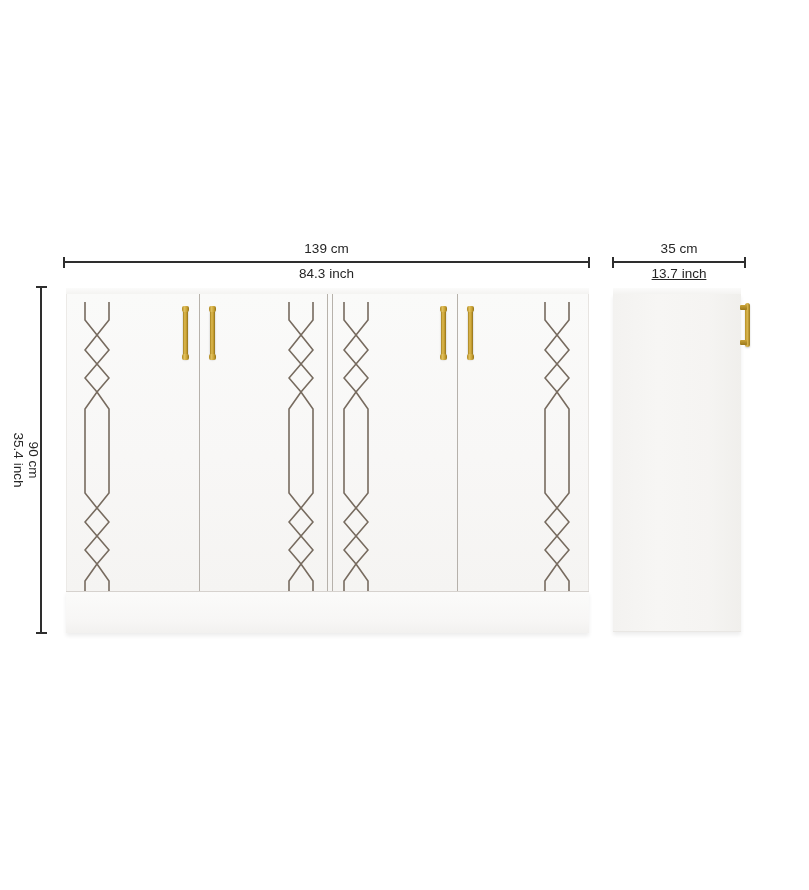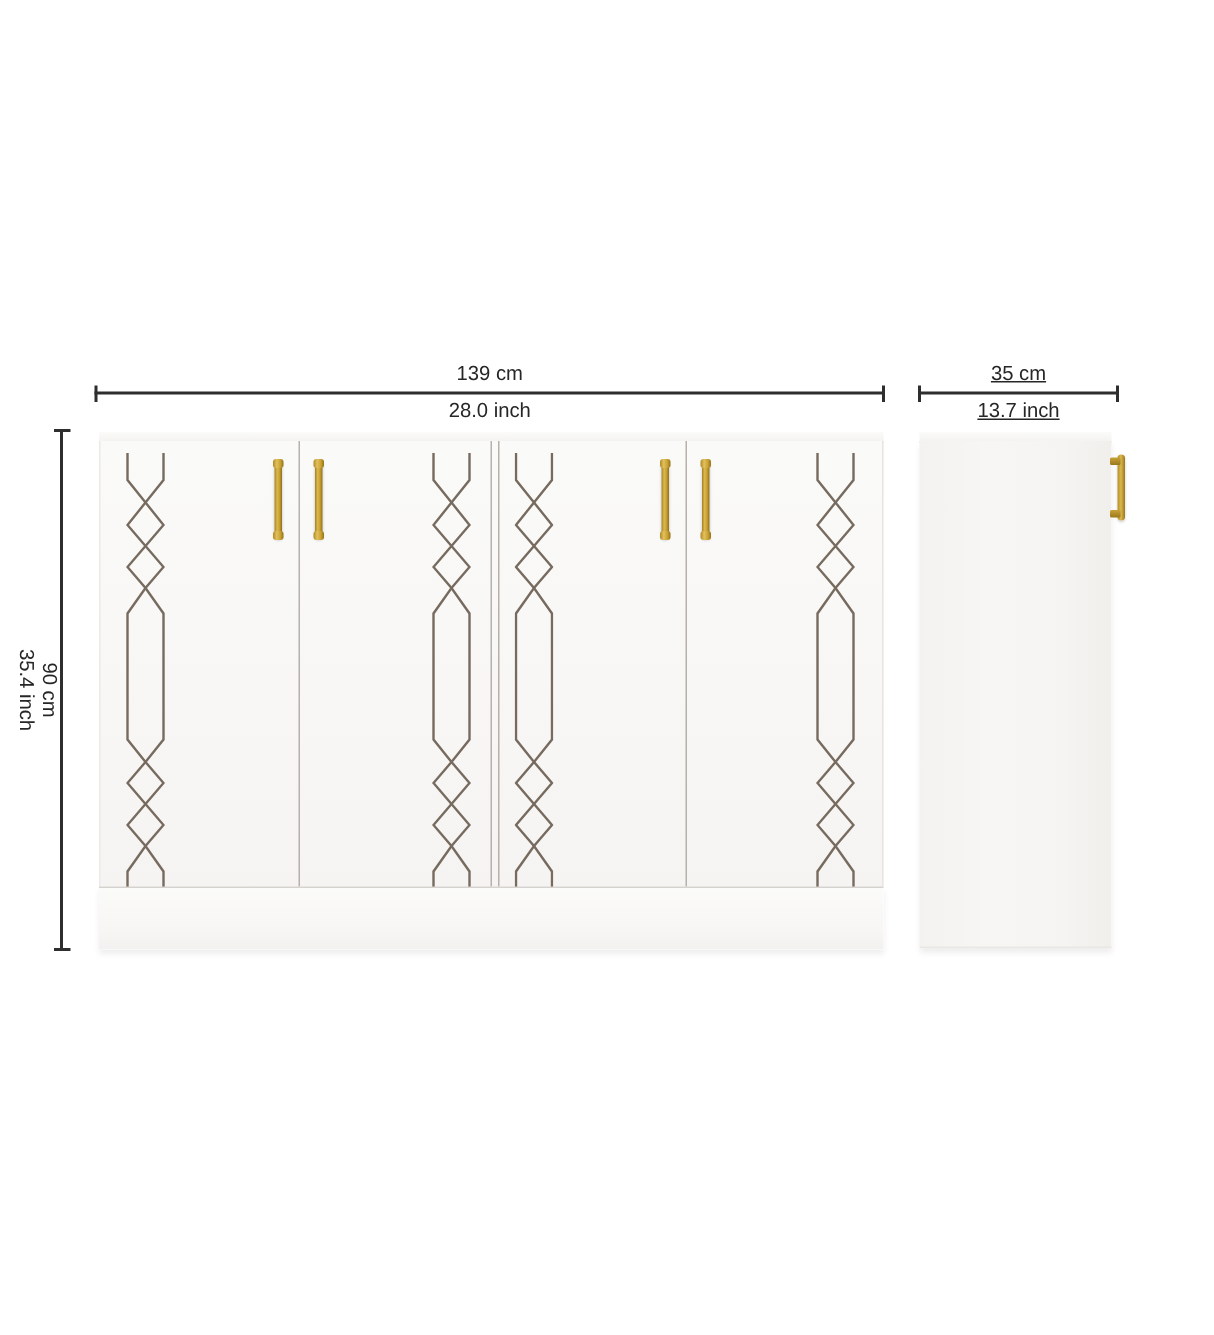--- a/index.html
+++ b/index.html
@@ -78,23 +78,23 @@
 </head>
 <body>
 
 <div class="canvas">
 
   <div class="dim-label" style="left:326.5px;top:241px;">139 cm</div>
   <div class="dim-line-h" style="left:63px;top:261px;width:527px;">
     <span class="tick start"></span>
     <span class="tick end"></span>
   </div>
-  <div class="dim-label" style="left:326.5px;top:266px;">28.0 inch</div>
+  <div class="dim-label" style="left:326.5px;top:266px;">84.3 inch</div>
 
-  <div class="dim-label" style="left:679px;top:241px;text-decoration:underline;">35 cm</div>
+  <div class="dim-label" style="left:679px;top:241px;">35 cm</div>
   <div class="dim-line-h" style="left:612px;top:261px;width:134px;">
     <span class="tick start"></span>
     <span class="tick end"></span>
   </div>
   <div class="dim-label" style="left:679px;top:266px;text-decoration:underline;">13.7 inch</div>
 
   <div class="dim-line-v" style="left:40px;top:286px;height:348px;">
     <span class="tick start"></span>
     <span class="tick end"></span>
   </div>

